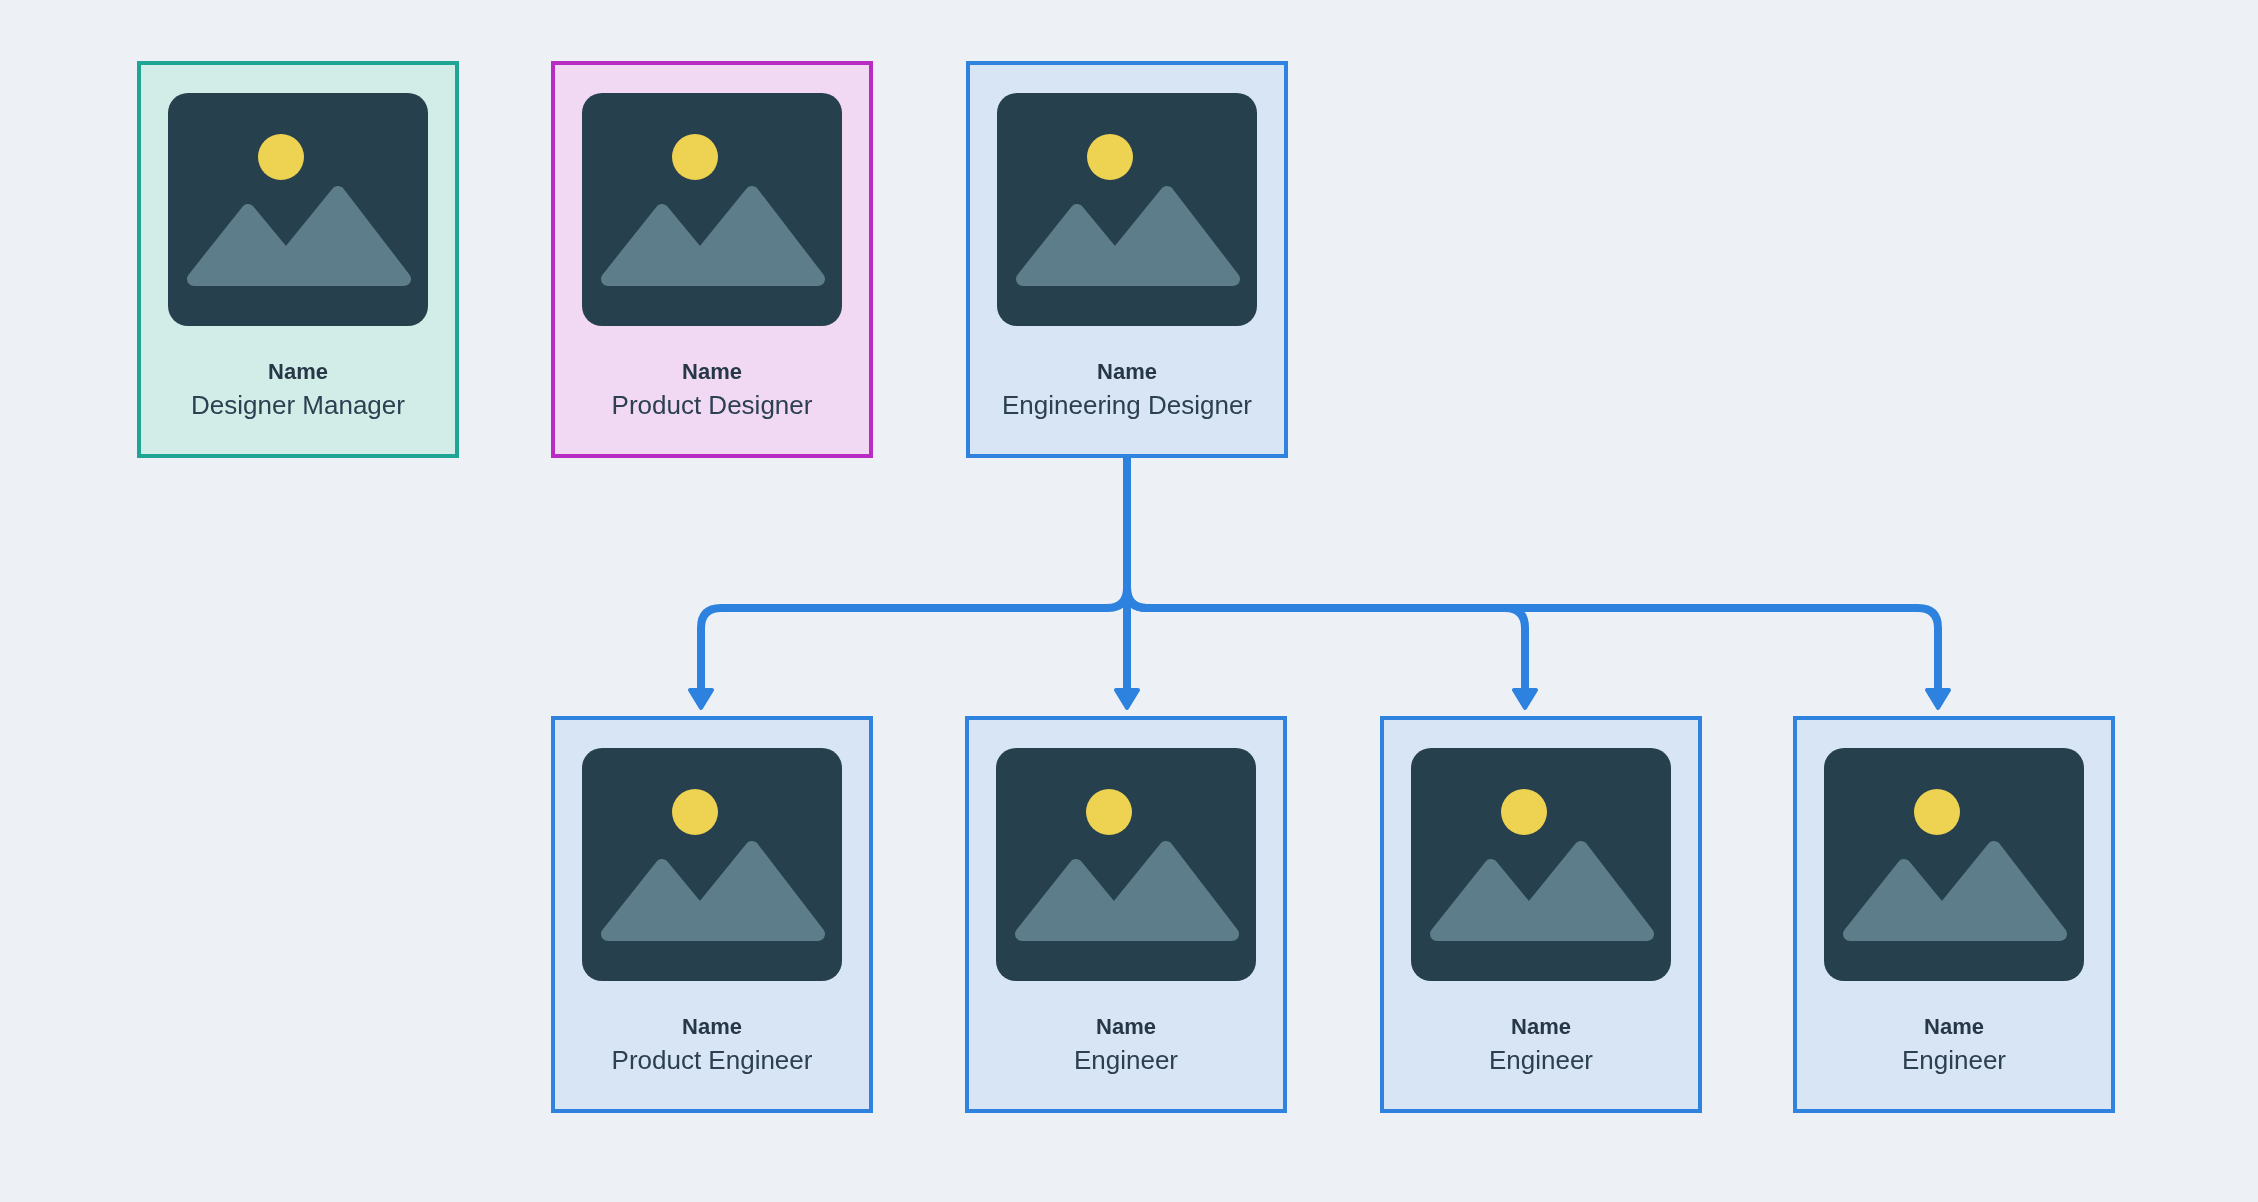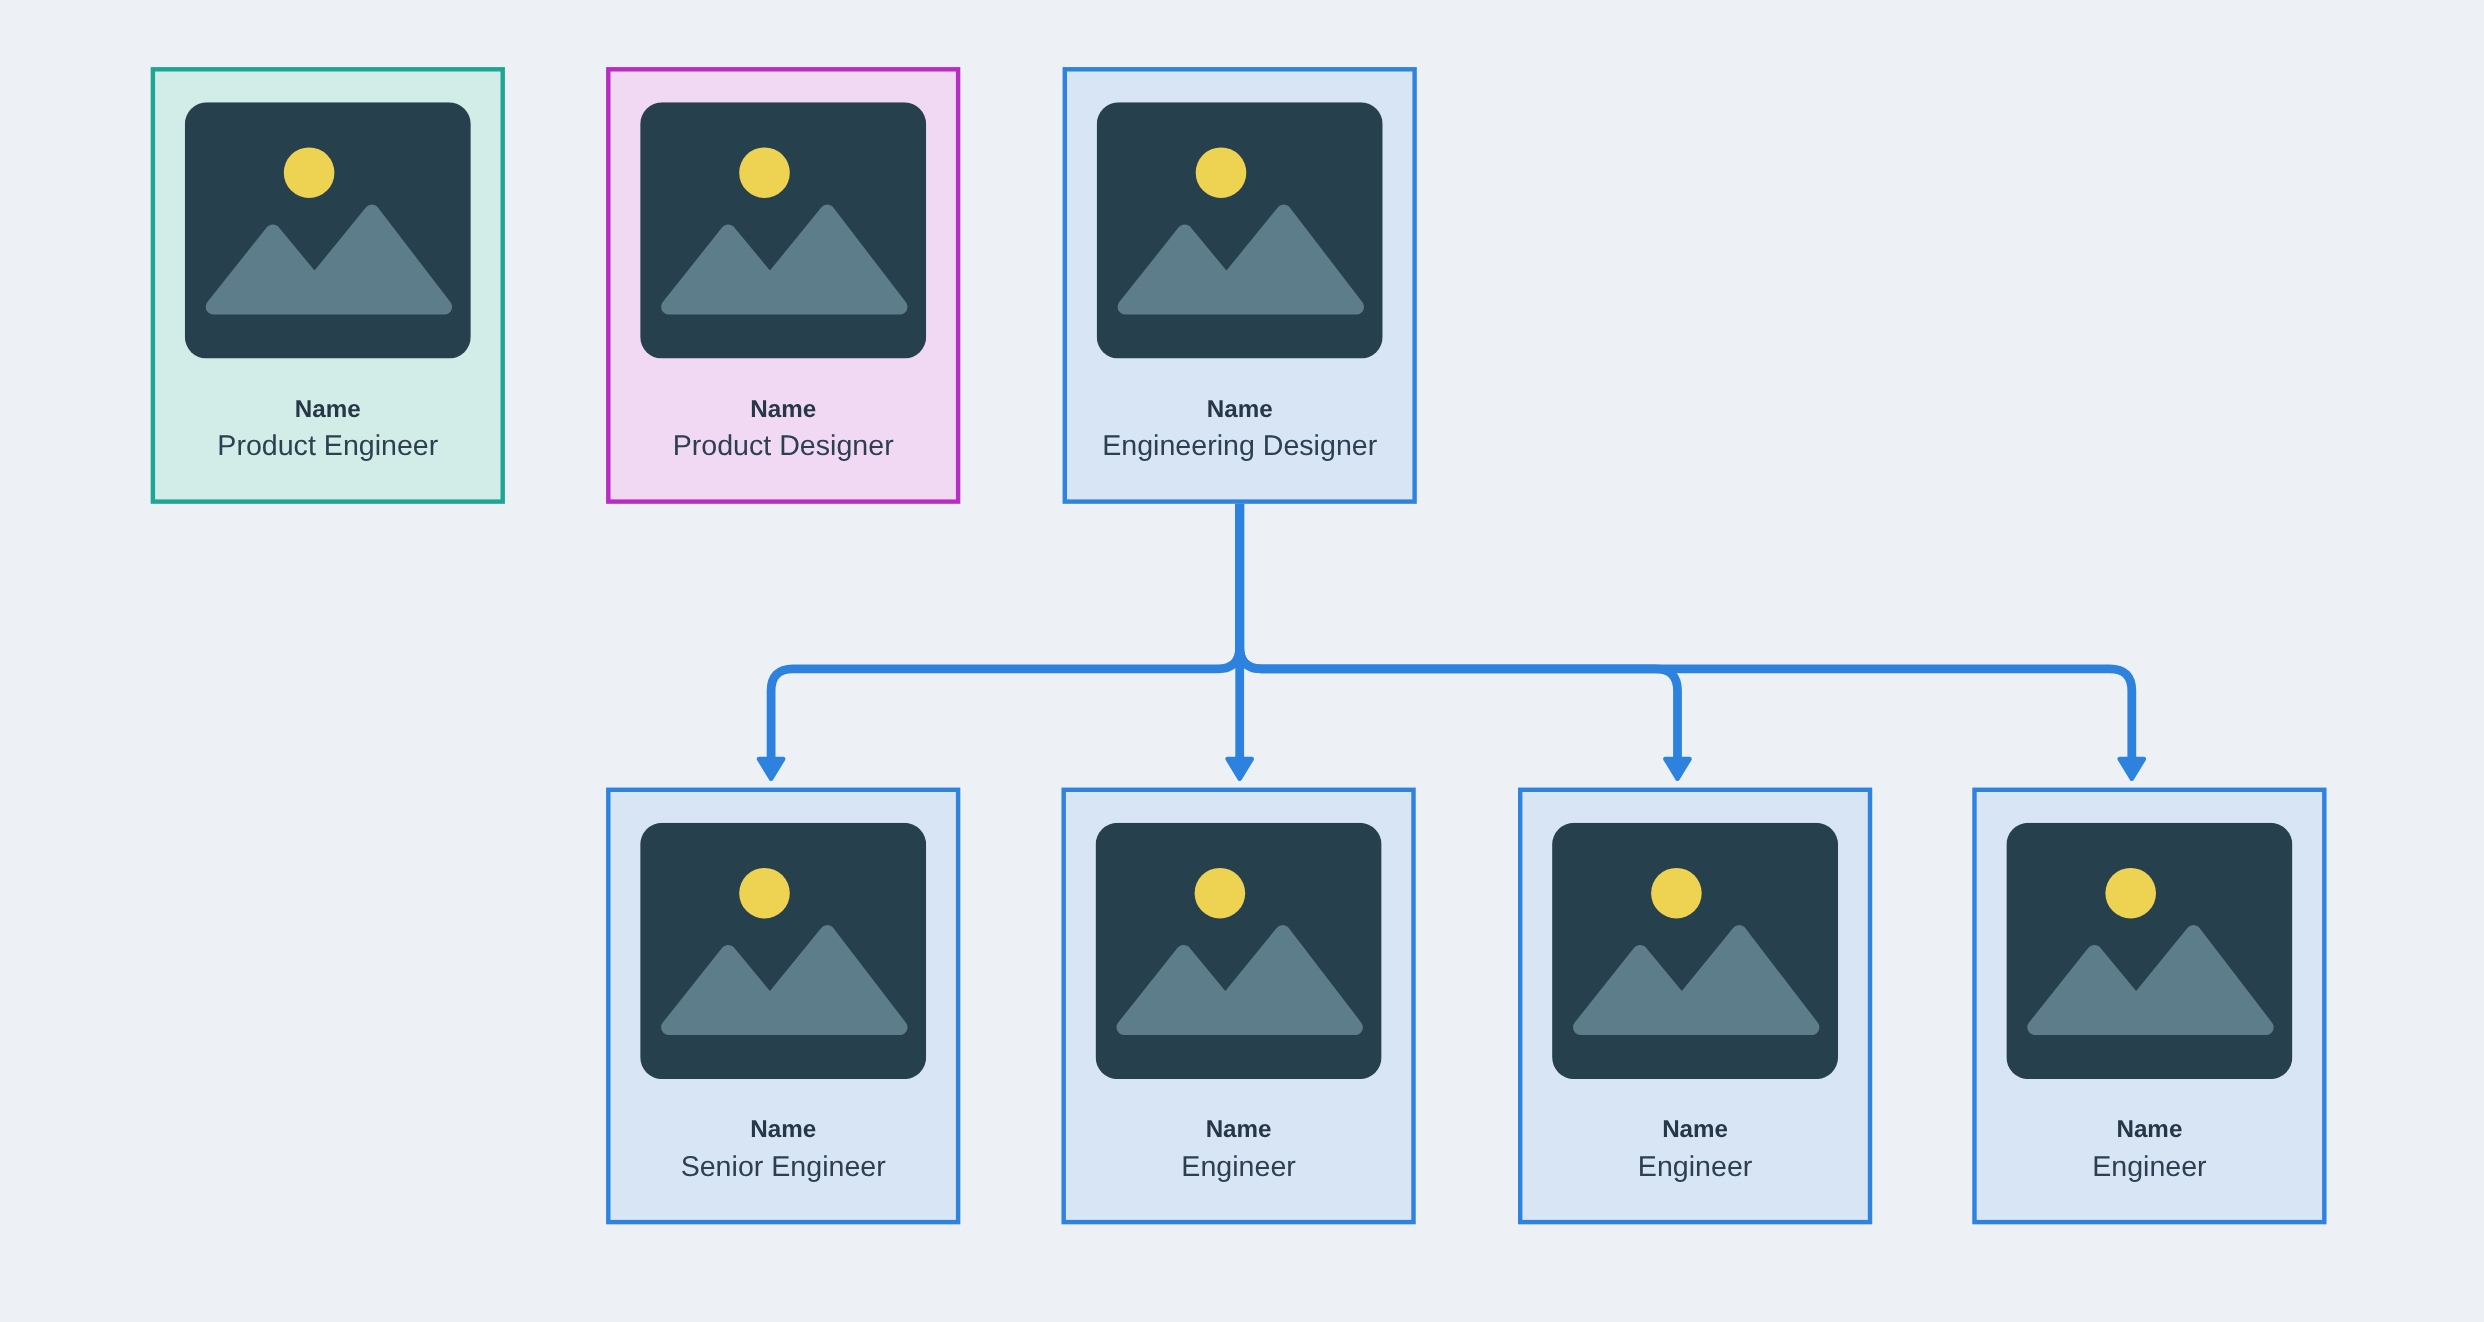--- a/index.html
+++ b/index.html
@@ -94,21 +94,21 @@
     </g>
   </svg>
 
   <div class="person-card pos-1" style="background: rgb(210, 237, 231); border-color: rgb(30, 165, 147);">
     <svg class="card-image" viewBox="0 0 260 233">
       <rect x="0" y="0" width="260" height="233" rx="20" fill="var(--placeholder)"></rect>
       <circle cx="113" cy="64" r="23" fill="var(--sun)"></circle>
       <polygon points="26,186 80,118 118,164 170,100 236,186" fill="var(--mountain)" stroke="var(--mountain)" stroke-width="14" stroke-linejoin="round"></polygon>
     </svg>
     <div class="card-name">Name</div>
-    <div class="card-role">Product Engineer</div>
+    <div class="card-role">Designer Manager</div>
   </div>
 
   <div class="person-card pos-2" style="background: rgb(242, 217, 243); border-color: rgb(185, 44, 196);">
     <svg class="card-image" viewBox="0 0 260 233">
       <rect x="0" y="0" width="260" height="233" rx="20" fill="var(--placeholder)"></rect>
       <circle cx="113" cy="64" r="23" fill="var(--sun)"></circle>
       <polygon points="26,186 80,118 118,164 170,100 236,186" fill="var(--mountain)" stroke="var(--mountain)" stroke-width="14" stroke-linejoin="round"></polygon>
     </svg>
     <div class="card-name">Name</div>
     <div class="card-role">Product Designer</div>
@@ -124,21 +124,21 @@
     <div class="card-role">Engineering Designer</div>
   </div>
 
   <div class="person-card pos-4" style="background: rgb(215, 229, 244); border-color: rgb(47, 130, 222);">
     <svg class="card-image" viewBox="0 0 260 233">
       <rect x="0" y="0" width="260" height="233" rx="20" fill="var(--placeholder)"></rect>
       <circle cx="113" cy="64" r="23" fill="var(--sun)"></circle>
       <polygon points="26,186 80,118 118,164 170,100 236,186" fill="var(--mountain)" stroke="var(--mountain)" stroke-width="14" stroke-linejoin="round"></polygon>
     </svg>
     <div class="card-name">Name</div>
-    <div class="card-role">Senior Engineer</div>
+    <div class="card-role">Product Engineer</div>
   </div>
 
   <div class="person-card pos-5" style="background: rgb(215, 229, 244); border-color: rgb(47, 130, 222);">
     <svg class="card-image" viewBox="0 0 260 233">
       <rect x="0" y="0" width="260" height="233" rx="20" fill="var(--placeholder)"></rect>
       <circle cx="113" cy="64" r="23" fill="var(--sun)"></circle>
       <polygon points="26,186 80,118 118,164 170,100 236,186" fill="var(--mountain)" stroke="var(--mountain)" stroke-width="14" stroke-linejoin="round"></polygon>
     </svg>
     <div class="card-name">Name</div>
     <div class="card-role">Engineer</div>

